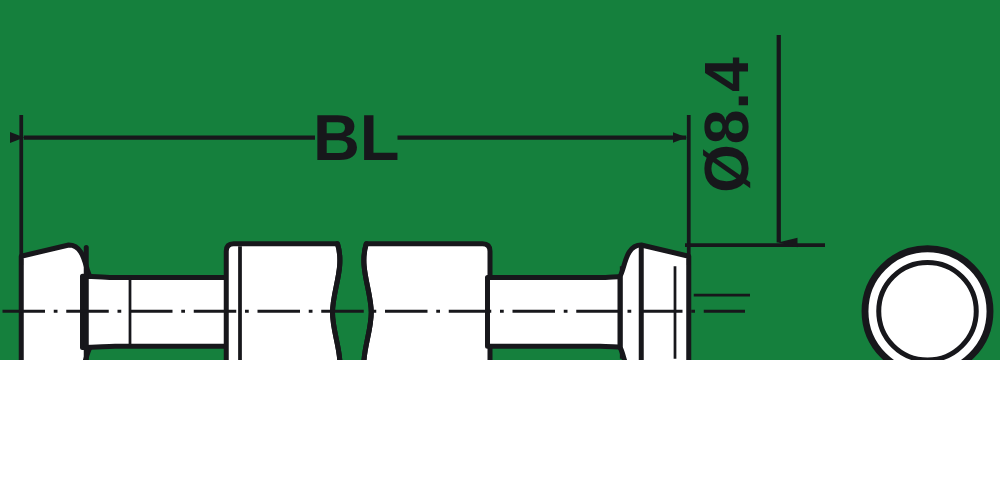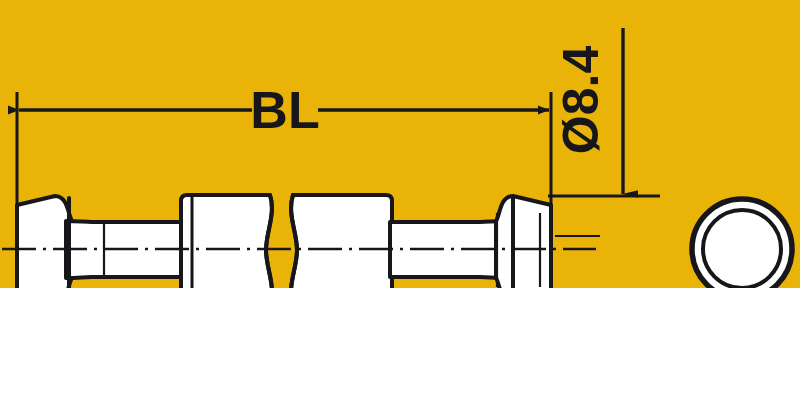--- a/index.html
+++ b/index.html
@@ -8,21 +8,21 @@
     padding: 0;
     background: #ffffff;
   }
   body {
     font-family: "Liberation Sans", sans-serif;
   }
   #drawing-root {
     position: relative;
     width: 800px;
     height: 288px;
-    background: #eab308;
+    background: #15803d;
     overflow: hidden;
   }
   #drawing-svg {
     display: block;
     width: 800px;
     height: 400px;
   }
   .dim-text {
     font-family: "Liberation Sans", sans-serif;
     font-weight: bold;

